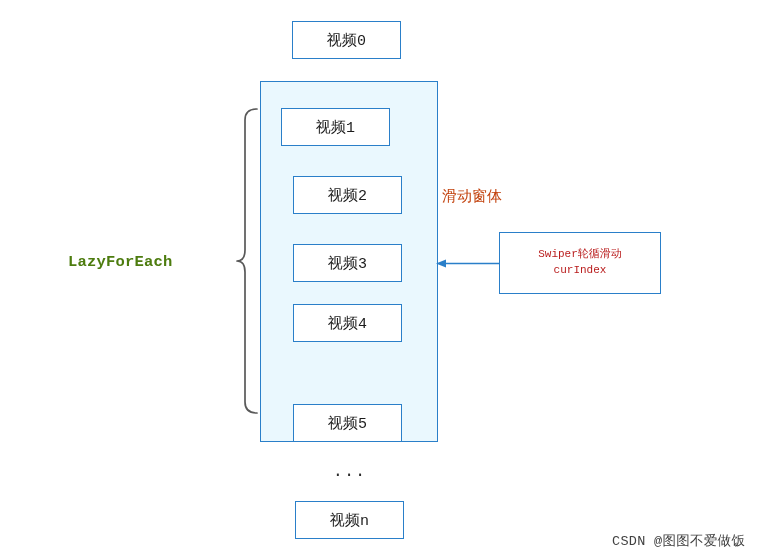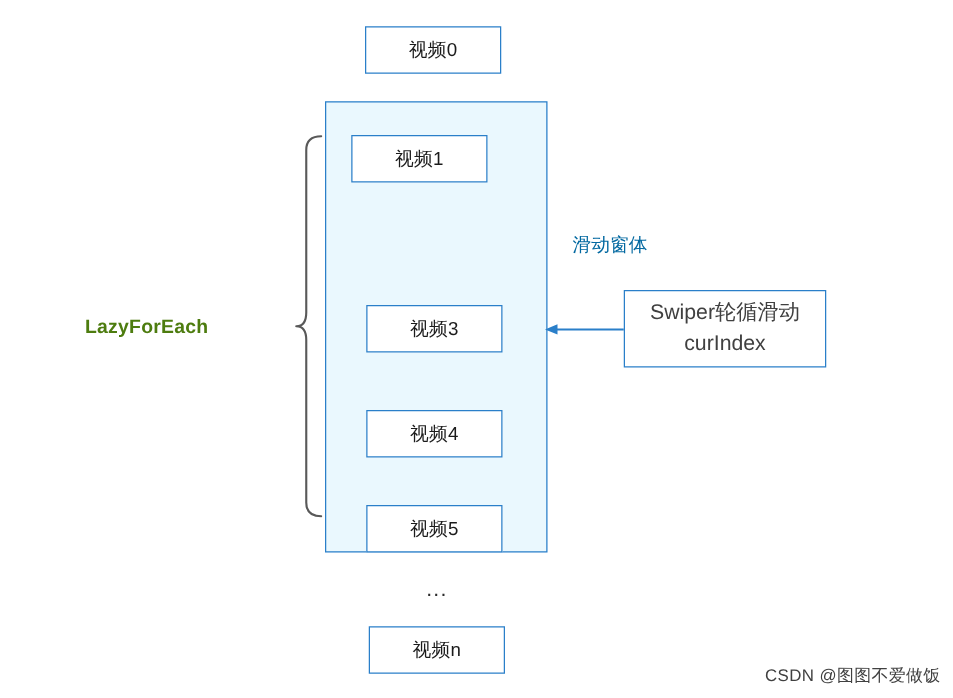--- a/index.html
+++ b/index.html
@@ -9,20 +9,21 @@
   }
   body {
     font-family: "Liberation Sans", "DejaVu Sans", sans-serif;
   }
   #canvas {
     position: relative;
     width: 756px;
     height: 558px;
     background: #ffffff;
     overflow: hidden;
+    font-family: Liberation Mono, monospace;
   }
   .vbox {
     position: absolute;
     box-sizing: border-box;
     background: #ffffff;
     border: 1.6px solid #2a7fc9;
     display: flex;
     align-items: center;
     justify-content: center;
     font-size: 15px;
@@ -36,21 +37,21 @@
     top: 81px;
     width: 178px;
     height: 361px;
     background: #eaf8fe;
     border: 1.7px solid #2a7fc9;
   }
   #video0-box  { left: 292px; top: 21px;  width: 109px; height: 38px; }
   #video1-box  { left: 281px; top: 108px; width: 109px; height: 38px; }
   #video2-box  { left: 293px; top: 176px; width: 109px; height: 38px; }
   #video3-box  { left: 293px; top: 244px; width: 109px; height: 38px; text-align: right; }
-  #video4-box  { left: 293px; top: 328px; width: 109px; height: 38px; }
+  #video4-box  { left: 293px; top: 304px; width: 109px; height: 38px; }
   #video5-box  { left: 293px; top: 380px; width: 109px; height: 38px; margin-top: 24px; }
   #videon-box  { left: 295px; top: 501px; width: 109px; height: 38px; }
 
   #ellipsis {
     position: absolute;
     left: 295px;
     top: 462px;
     width: 109px;
     text-align: center;
     font-size: 17px;
@@ -83,32 +84,32 @@
     left: 499px;
     top: 232px;
     width: 162px;
     height: 62px;
     background: #ffffff;
     border: 1.6px solid #2a7fc9;
     display: flex;
     flex-direction: column;
     align-items: center;
     justify-content: center;
-    font-size: 17px;
-    color: #404040;
+    font-size: 11px;
+    color: #b91c1c;
     line-height: 1.45;
   }
   #swiper-box .ln { display: block; }
 
   #window-label {
     position: absolute;
-    left: 458px;
+    left: 442px;
     top: 187px;
     font-size: 15px;
-    color: #0369a1;
+    color: #c2410c;
     white-space: nowrap;
     text-align: center;
   }
 
   #arrow-svg {
     position: absolute;
     left: 428px;
     top: 250px;
     width: 80px;
     height: 28px;
@@ -130,20 +131,23 @@
 <div id="canvas">
 
   <div class="vbox" id="video0-box">
     <span>视频0</span>
   </div>
 
   <div id="window-container"></div>
 
   <div class="vbox" id="video1-box">
     <span>视频1</span>
+  </div>
+  <div class="vbox" id="video2-box">
+    <span>视频2</span>
   </div>
   <div class="vbox" id="video3-box">
     <span>视频3</span>
   </div>
   <div class="vbox" id="video4-box">
     <span>视频4</span>
   </div>
   <div class="vbox" id="video5-box">
     <span>视频5</span>
   </div>

